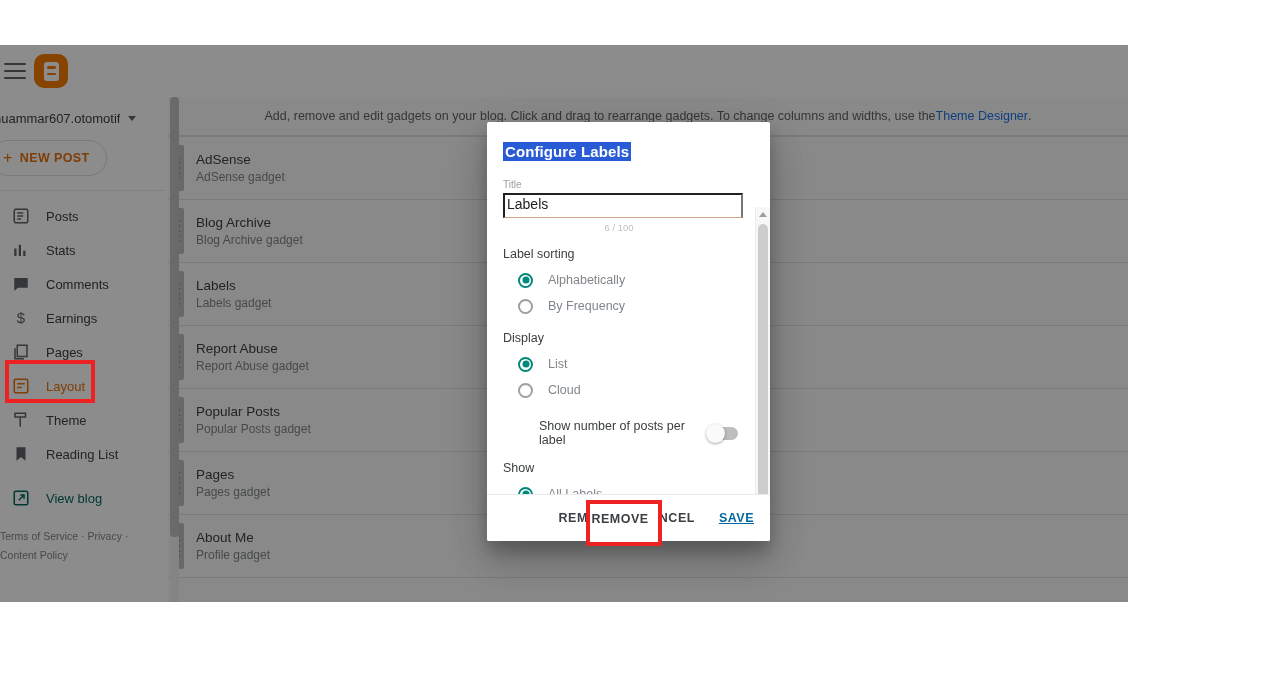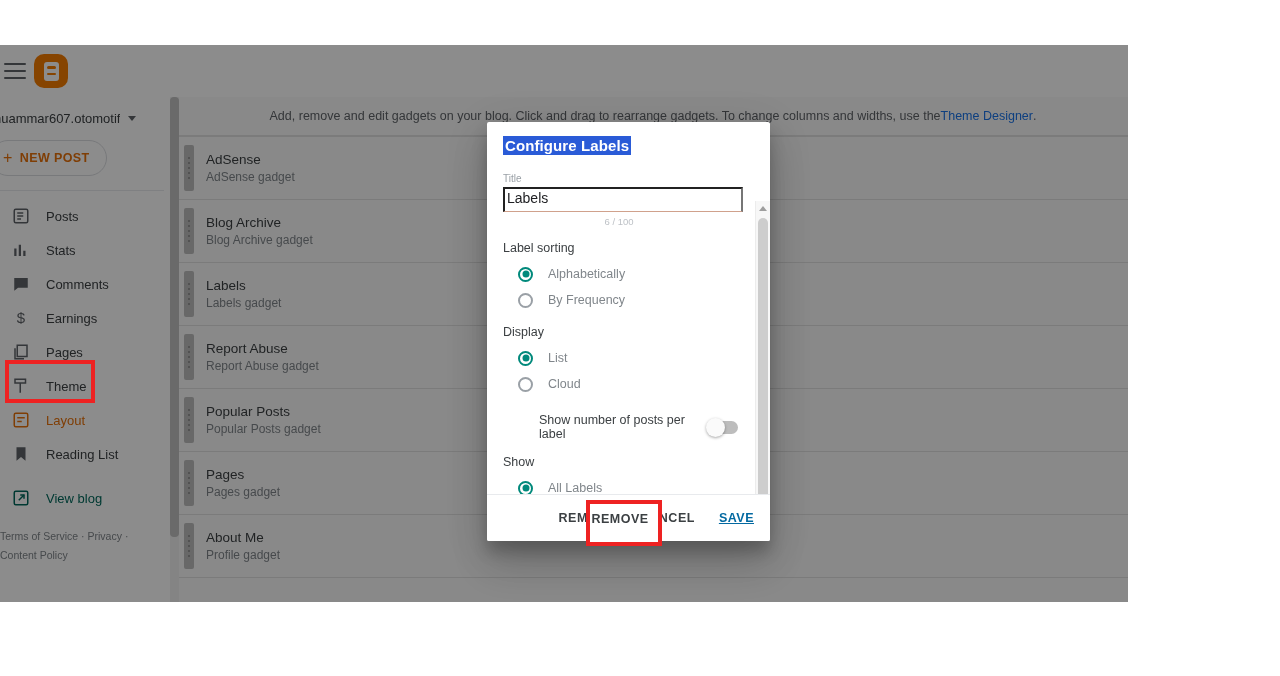--- a/index.html
+++ b/index.html
@@ -85,21 +85,21 @@
   }
   .navitem .ic { width:18px; height:18px; flex:0 0 18px; display:block; }
   .navitem.active { color:#e8710a; }
   .navitem.view { color:#00695c; margin-top:10px; }
   .footer-links {
     margin-top:12px; padding-left:0; color:#80868b; font-size:10.5px; line-height:19px;
   }
 
   
   .main {
-    position:absolute; left:178px; top:52px; right:0; height:505px;
+    position:absolute; left:168px; top:52px; right:0; height:505px;
     background:#fafafa; overflow:hidden;
   }
   .banner {
     height:38px; display:flex; align-items:center; justify-content:center;
     font-size:12.5px; color:#5f6368; border-bottom:1px solid #e0e0e0;
     background:#fafafa;
   }
   .banner a { color:#1a73e8; text-decoration:none; }
   .gadget-wrap { padding: 0; }
   .gadget {
@@ -132,21 +132,21 @@
 
   
   .dialog {
     position:absolute; left:487px; top:122px; width:283px; height:419px;
     background:#fff; border-radius:2px;
     box-shadow: 0 11px 15px rgba(0,0,0,.20), 0 9px 46px rgba(0,0,0,.12), 0 24px 38px rgba(0,0,0,.14);
     z-index:60; display:flex; flex-direction:column; overflow:hidden;
   }
   .dlg-title {
     font-size:15px; font-weight:700; color:#fff; background:#2a5bd7;
-    margin:14px 0 0 16px; align-self:flex-start; padding:1px 2px;
+    margin:20px 0 0 16px; align-self:flex-start; padding:1px 2px;
     letter-spacing:.1px;
   }
   .dlg-body {
     position:relative; flex:1; overflow:hidden; padding: 18px 22px 0 16px;
   }
   .field-label { font-size:10px; color:#9aa0a6; margin-bottom:3px; }
   .field-val {
     font-size:14px; color:#202124; padding-bottom:5px;
     border-bottom:1.5px solid #d0a18c; width:232px;
     background:transparent; outline:none; font-family:"Liberation Sans", sans-serif;
@@ -295,39 +295,39 @@
         <div class="navitem">
           <span class="ic">
             <svg viewBox="0 0 24 24" width="18" height="18">
                 <rect x="7" y="3" width="13" height="15" fill="none" stroke="#5f6368" stroke-width="2"></rect>
                 <polyline points="4,7 4,21 16,21" fill="none" stroke="#5f6368" stroke-width="2"></polyline>
               </svg>
           </span>
           <span>Pages</span>
         </div>
 
-        <div class="navitem">
-          <span class="ic">
-            <svg viewBox="0 0 24 24" width="18" height="18">
-                <rect x="4" y="3" width="14" height="5" fill="none" stroke="#5f6368" stroke-width="2"></rect>
-                <line x1="11" y1="8" x2="11" y2="21" stroke="#5f6368" stroke-width="2"></line>
-              </svg>
-          </span>
-          <span>Theme</span>
-        </div>
-
         <div class="navitem active">
           <span class="ic">
             <svg viewBox="0 0 24 24" width="18" height="18">
                 <rect x="3" y="3" width="18" height="18" rx="2" fill="none" stroke="#e8710a" stroke-width="2"></rect>
                 <line x1="7" y1="9" x2="17" y2="9" stroke="#e8710a" stroke-width="2"></line>
                 <line x1="7" y1="14" x2="13" y2="14" stroke="#e8710a" stroke-width="2"></line>
               </svg>
           </span>
           <span>Layout</span>
+        </div>
+
+        <div class="navitem">
+          <span class="ic">
+            <svg viewBox="0 0 24 24" width="18" height="18">
+                <rect x="4" y="3" width="14" height="5" fill="none" stroke="#5f6368" stroke-width="2"></rect>
+                <line x1="11" y1="8" x2="11" y2="21" stroke="#5f6368" stroke-width="2"></line>
+              </svg>
+          </span>
+          <span>Theme</span>
         </div>
 
 
         <div class="navitem">
           <span class="ic">
             <svg viewBox="0 0 24 24" width="18" height="18">
                 <path d="M6 3h12v18l-6-5-6 5z" fill="#5f6368"></path>
               </svg>
           </span>
           <span>Reading List</span>

